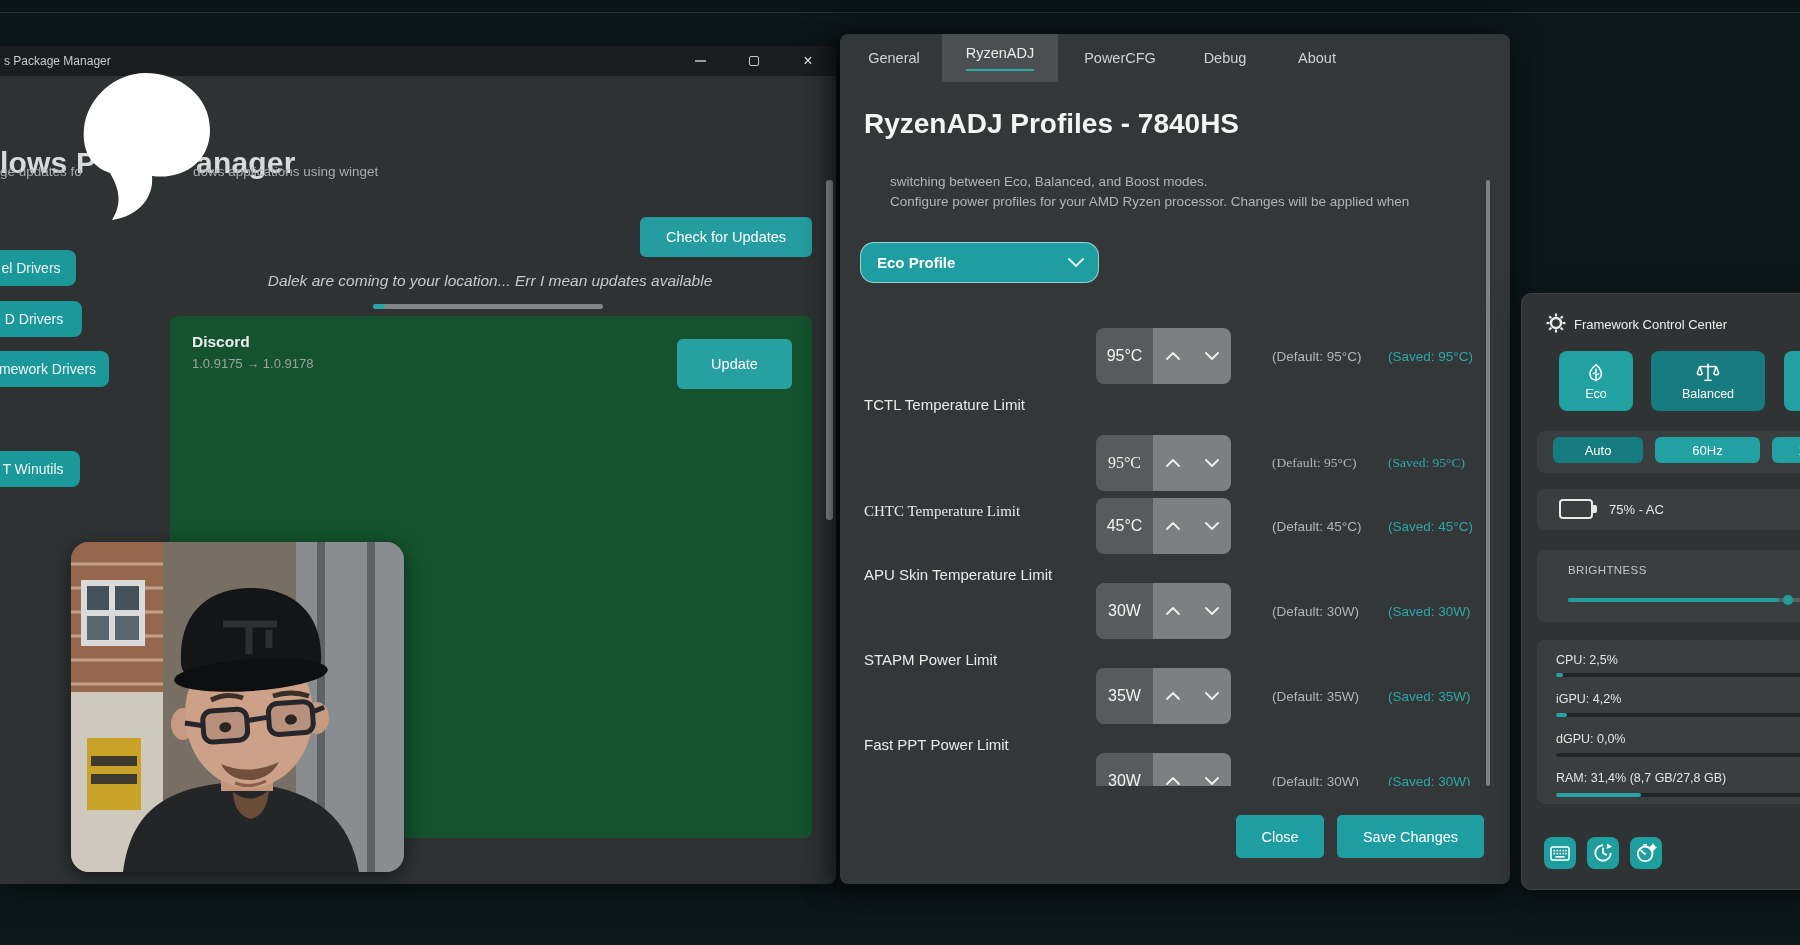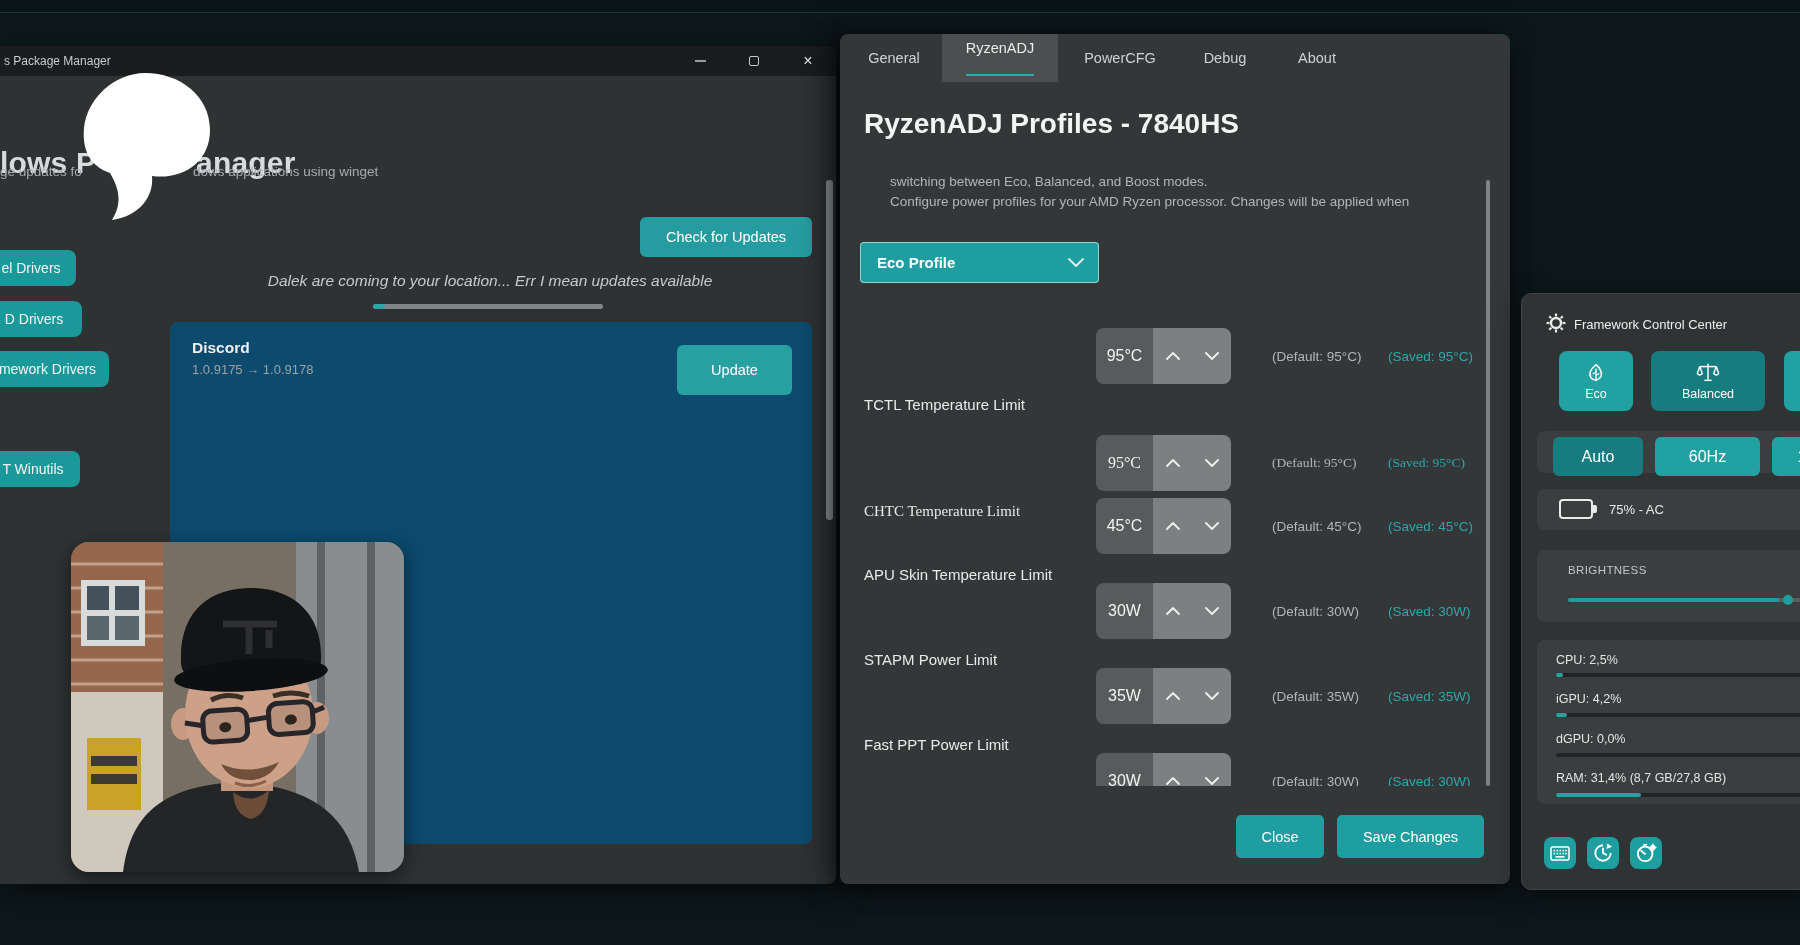--- a/index.html
+++ b/index.html
@@ -37,22 +37,22 @@
 
   .check-btn { position:absolute; left:640px; top:171px; width:172px; height:40px;
                background:#259da0; color:#fff; font-size:14.5px; border:none;
                border-radius:6px; cursor:pointer; }
   .status-text { position:absolute; left:260px; top:226px; width:460px; text-align:center;
                  font-style:italic; font-size:15.5px; color:#c6c9ca; white-space:nowrap; }
   .progress { position:absolute; left:373px; top:258px; width:230px; height:5px;
               background:#808688; border-radius:3px; overflow:hidden; }
   .progress-fill { height:100%; background:#2aa4a6; border-radius:3px; }
 
-  .discord-card { position:absolute; left:170px; top:276px; width:642px; height:522px;
-                  background:#0c4a6e; border-radius:8px; }
+  .discord-card { position:absolute; left:170px; top:270px; width:642px; height:522px;
+                  background:#14532d; border-radius:8px; }
   .dc-name { position:absolute; left:22px; top:17px; font-size:15.5px; font-weight:bold; color:#edefef; }
   .dc-ver  { position:absolute; left:22px; top:40px; font-size:13px; color:#9ea1a2; }
   .dc-update { position:absolute; left:507px; top:23px; width:115px; height:50px;
                background:#27a0a2; color:#fff; font-size:14.5px; border:none;
                border-radius:6px; cursor:pointer; }
   .pm-scrollthumb { position:absolute; left:826px; top:134px; width:7px; height:340px;
                     background:#90989a; border-radius:3px; }
 
   
   .blob { position:absolute; left:70px; top:68px; z-index:2; }
@@ -64,29 +64,29 @@
   .ra-window { position:absolute; left:840px; top:34px; width:670px; height:850px;
                background:#333738; border-radius:8px; z-index:4;
                box-shadow:-10px 0 28px rgba(0,0,0,.5), 0 10px 30px rgba(0,0,0,.5); }
   .ra-tab { position:absolute; top:0; height:48px; display:flex; align-items:center;
             justify-content:center; font-size:14.5px; color:#cfd2d3; cursor:pointer; }
   .ra-tab.t0 { left:16px;  width:76px; }
   .ra-tab.t1 { left:102px; width:116px; background:#4b4f50; color:#eaecec; }
   .ra-tab.t2 { left:228px; width:104px; }
   .ra-tab.t3 { left:352px; width:66px; }
   .ra-tab.t4 { left:444px; width:66px; }
-  .ra-tab.t1 .tab-label { border-bottom:2px solid #2fa9ab; padding-bottom:18px; }
+  .ra-tab.t1 .tab-label { border-bottom:2px solid #2fa9ab; padding-bottom:8px; }
 
   .ra-title { position:absolute; left:24px; top:74px; font-size:28px; font-weight:bold;
               color:#f3f5f5; }
   .ra-desc { position:absolute; left:50px; top:138px; font-size:13.5px; color:#b2b5b6;
              line-height:19.5px; }
   .ra-dropdown { position:absolute; left:20px; top:208px; width:239px; height:41px;
                  background:#1f9ea1; border:1.5px solid rgba(230,248,248,.6);
-                 border-radius:4px; display:flex; align-items:center; cursor:pointer;gap:30px; }
+                 border-radius:14px; display:flex; align-items:center; cursor:pointer;gap:30px; }
   .ra-dd-label { margin-left:16px; font-size:15px; font-weight:bold; color:#fff; flex:1; }
   .ra-dd-chev { margin-right:14px; display:flex; }
 
   .ra-content { position:absolute; left:0; top:0; right:0; height:752px; overflow:hidden; }
   .ra-row { position:absolute; left:24px; right:20px; height:56px; }
   .ra-row.r0 { top:294px; } .ra-row.r1 { top:401px;font-family:Liberation Serif, serif; } .ra-row.r2 { top:464px; }
   .ra-row.r3 { top:549px; } .ra-row.r4 { top:634px; } .ra-row.r5 { top:719px; }
   .ra-label { position:absolute; left:0; top:50%; transform:translateY(-50%);
               font-size:15px; color:#e9ebeb; white-space:nowrap;margin-top:48px; }
   .stepper { position:absolute; left:232px; top:0; width:135px; height:56px;
@@ -115,22 +115,22 @@
   .fcc-title { position:absolute; left:52px; top:23px; font-size:13px; color:#eceeee; }
   .mode-btn { position:absolute; top:57px; height:60px; border:none; border-radius:8px;
               background:#22a1a3; color:#fff; cursor:pointer; display:flex;
               flex-direction:column; align-items:center; justify-content:center; gap:3px; }
   .mode-btn .m-label { font-size:12.5px; }
   .mode-btn.eco { left:37px; width:74px; }
   .mode-btn.balanced { left:129px; width:114px; background:#177c80; }
   .mode-btn.partial { left:262px; width:60px; }
   .rate-row { position:absolute; left:15px; top:137px; width:290px; height:42px;
               background:#3a3e3f; border-radius:8px; }
-  .rate-btn { position:absolute; top:6px; height:39px; border:none; border-radius:6px;
-              background:#22a1a3; color:#fff; font-size:16px; cursor:pointer; }
+  .rate-btn { position:absolute; top:6px; height:26px; border:none; border-radius:6px;
+              background:#22a1a3; color:#fff; font-size:13px; cursor:pointer; }
   .rate-btn.auto { left:16px; width:90px; background:#177c80; }
   .rate-btn.r60  { left:118px; width:105px; }
   .rate-btn.partial { left:235px; width:60px; }
   .batt-row { position:absolute; left:15px; top:195px; width:290px; height:41px;
               background:#3a3e3f; border-radius:8px; }
   .batt-icon { position:absolute; left:22px; top:10px; width:34px; height:20px;
                border:2px solid #e8eaea; border-radius:4px; }
   .batt-icon::after { content:""; position:absolute; right:-6px; top:4px; width:4px;
                       height:8px; background:#e8eaea; border-radius:0 2px 2px 0; }
   .batt-inner { position:absolute; inset:2px; overflow:hidden; border-radius:1px; }

